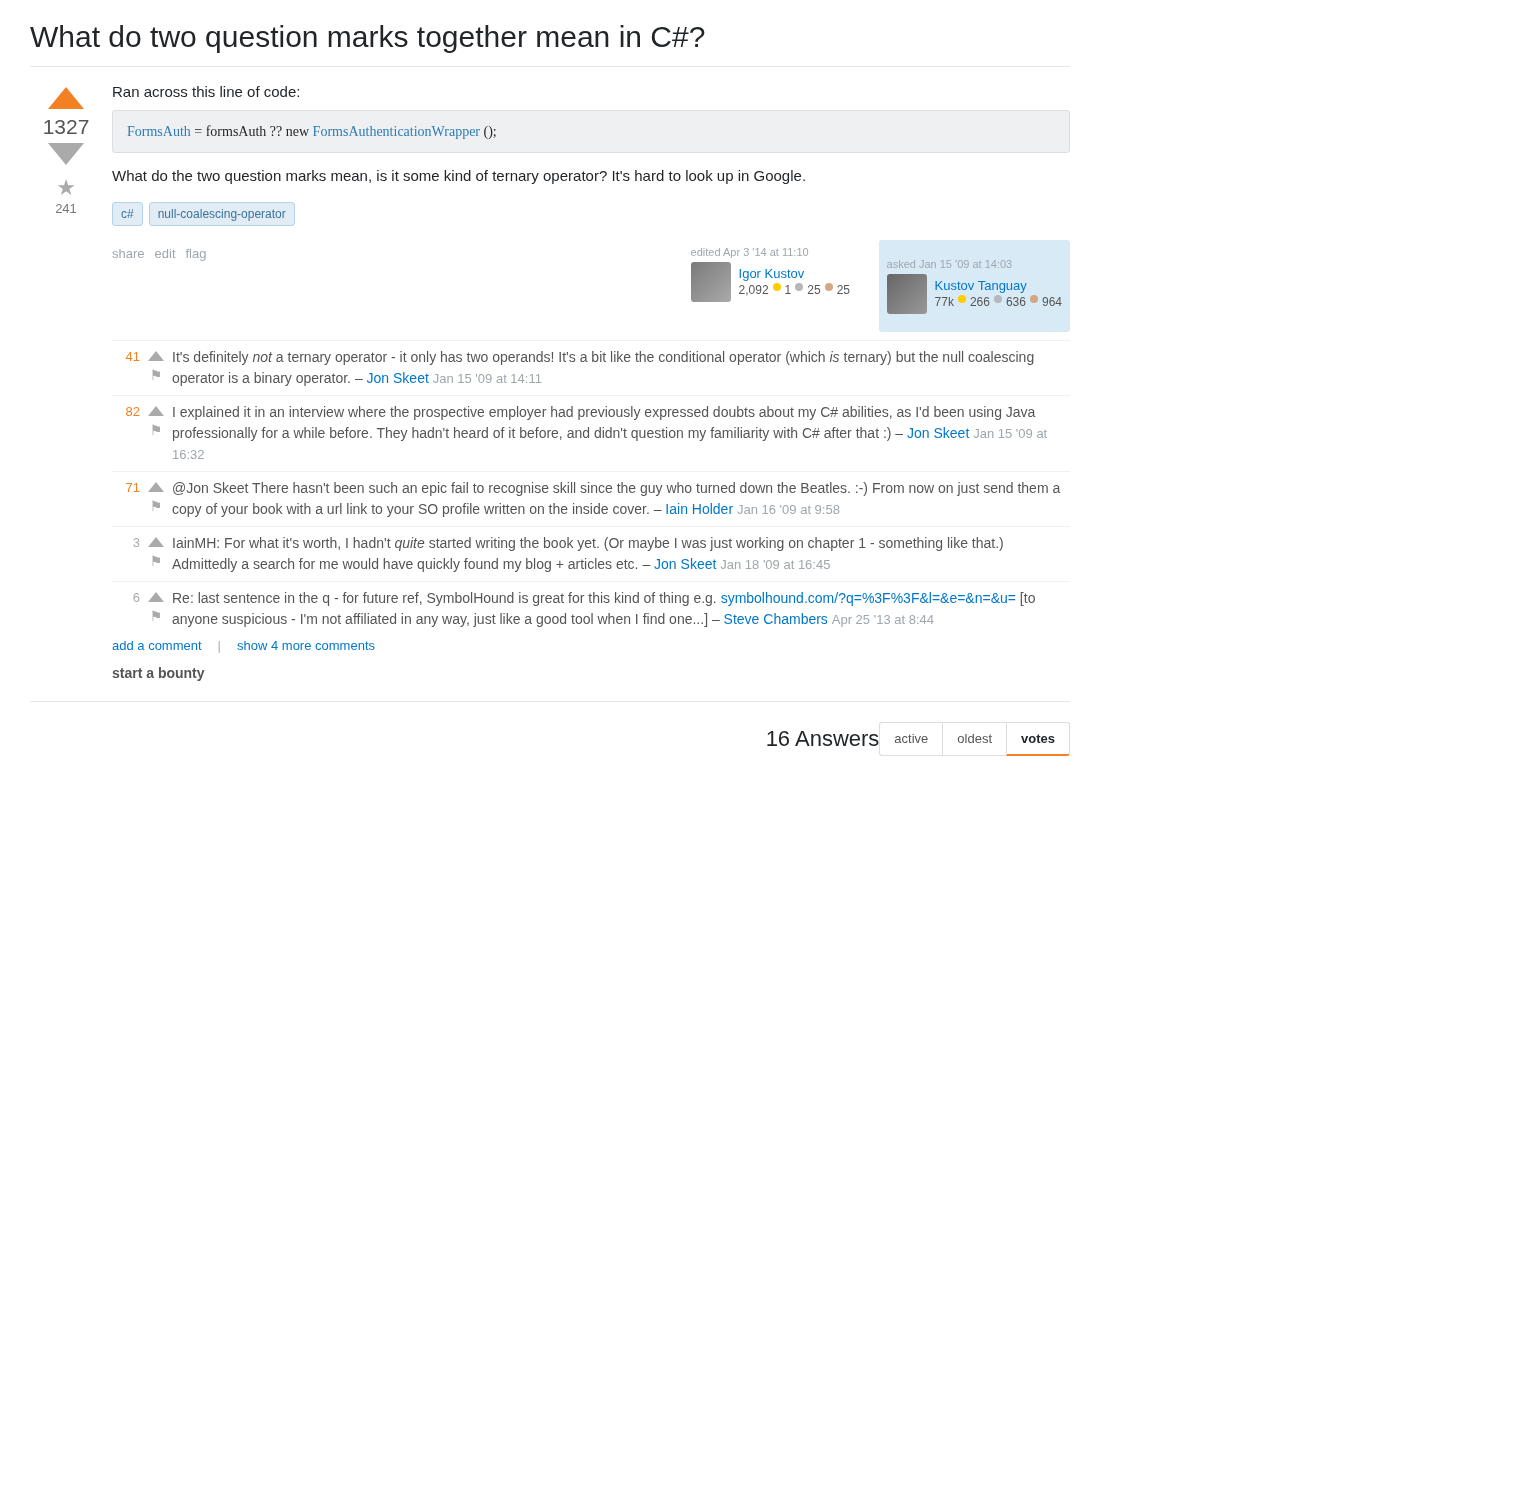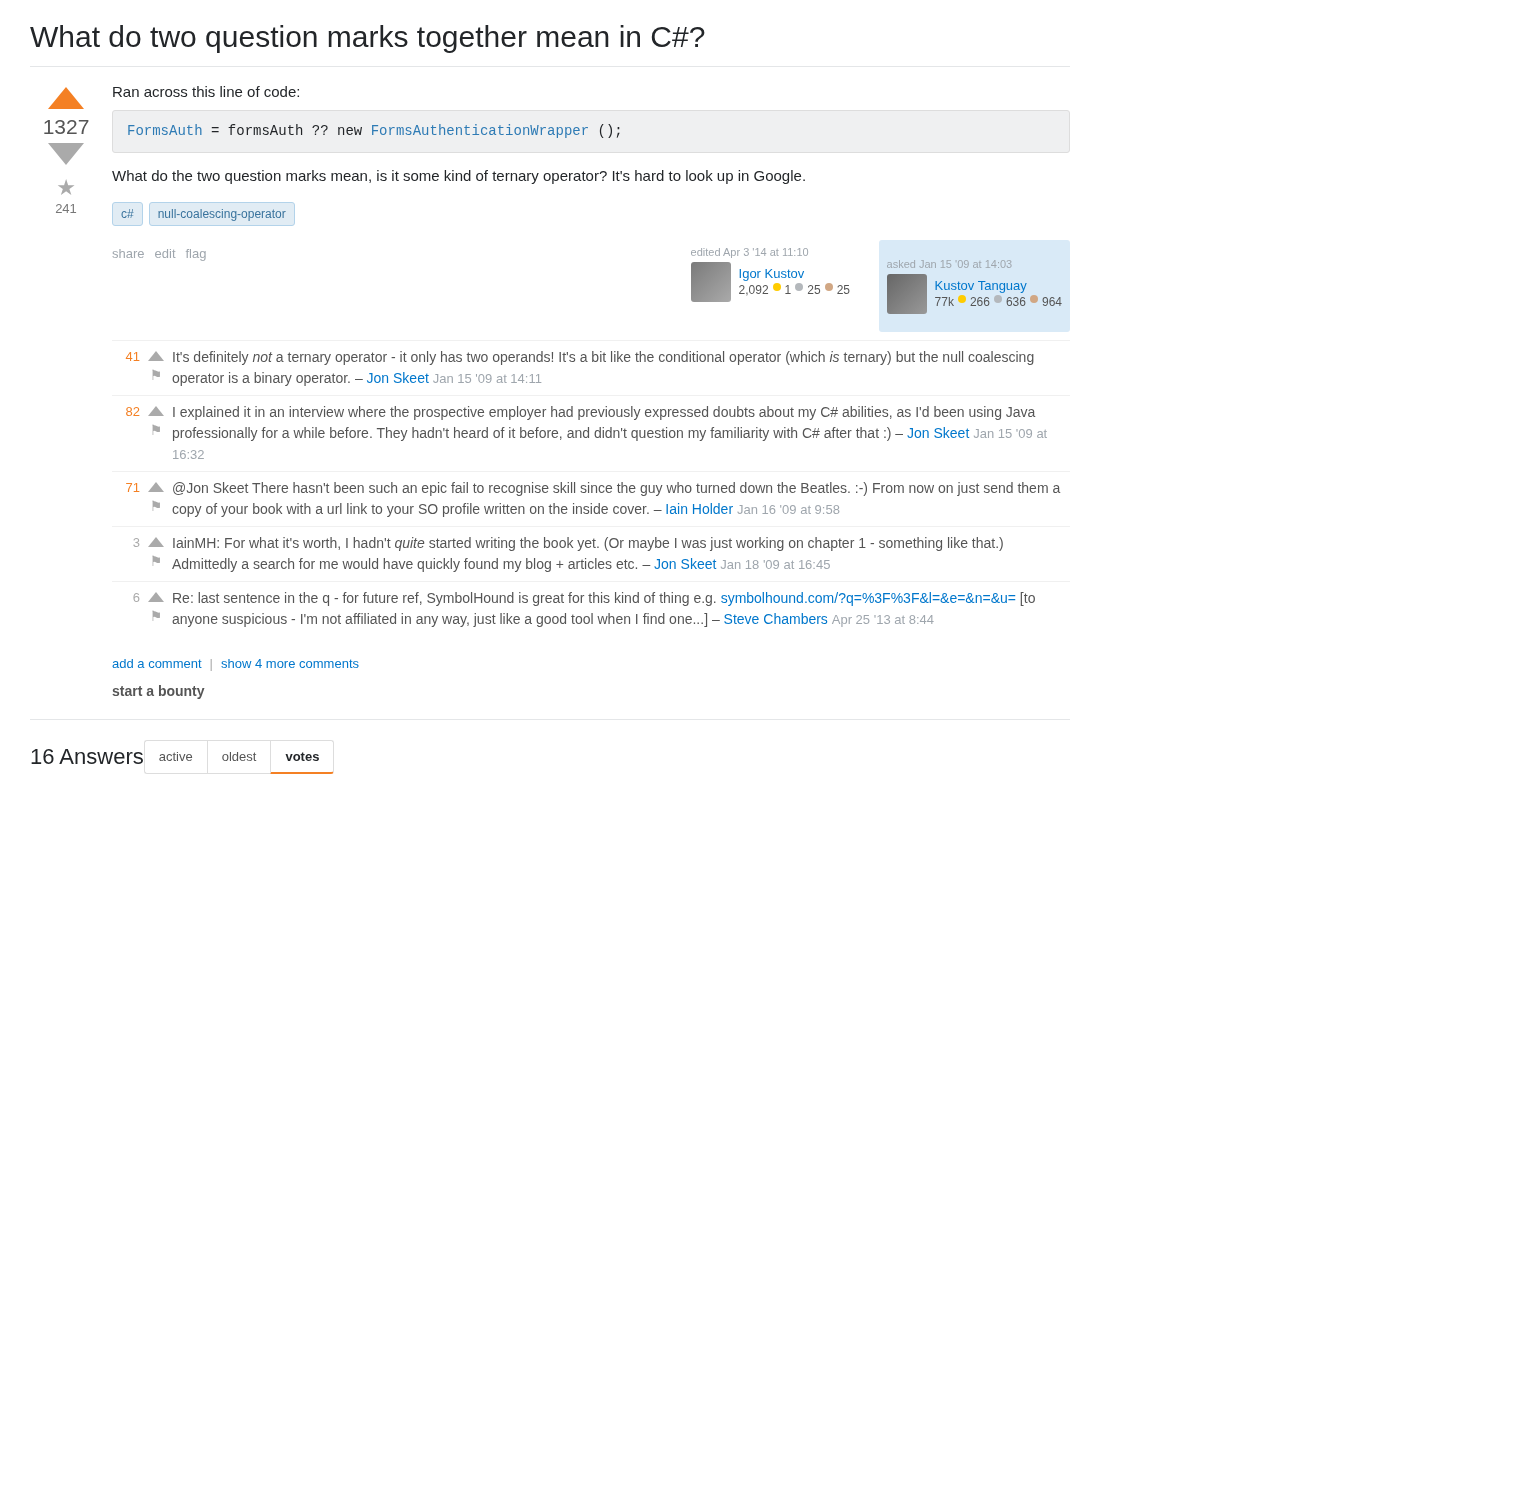--- a/index.html
+++ b/index.html
@@ -69,21 +69,21 @@
     }
     .question-text-intro {
       font-size: 15px;
       margin-bottom: 10px;
     }
     .code-block {
       background: #eff0f1;
       border: 1px solid #ddd;
       border-radius: 3px;
       padding: 10px 14px;
-      font-family: Liberation Mono, monospace;
+      font-family: Liberation Serif, serif;
       font-size: 14px;
       color: #232629;
       margin-bottom: 12px;
       line-height: 1.5;
     }
     .code-blue { color: #2e7bb5; }
     .code-dark { color: #232629; }
     .question-text-body {
       font-size: 15px;
       line-height: 1.5;
@@ -221,23 +221,23 @@
     }
     .comment-text a, .comment-link {
       color: #0077cc;
       text-decoration: none;
       cursor: pointer;
     }
     .comment-text em { font-style: italic; }
     .comment-user { color: #0077cc; cursor: pointer; }
     .comment-date { color: #9fa6ad; font-size: 13px; }
     .comment-actions {
-      margin-top: 20px;
-      display: flex;
-      gap: 8px;
+      margin-top: 2px;
+      display: flex;
+      gap: 16px;
       align-items: center;
       font-size: 13px;
     }
     .comment-action-link {
       color: #0077cc;
       cursor: pointer;
       text-decoration: none;
     }
     .comment-pipe { color: #aaa; }
     .bounty-section {
@@ -251,21 +251,21 @@
       font-size: 14px;
       font-weight: bold;
     }
     hr.section-divider {
       border: none;
       border-top: 1px solid #e4e6e8;
       margin: 20px 0;
     }
     .answers-header {
       display: flex;
-      justify-content: flex-start;
+      justify-content: flex-end;
       align-items: center;
       margin-bottom: 0;
     }
     .answers-title {
       font-size: 22px;
       font-weight: normal;
       color: #232629;
     }
     .answers-sort {
       display: flex;

